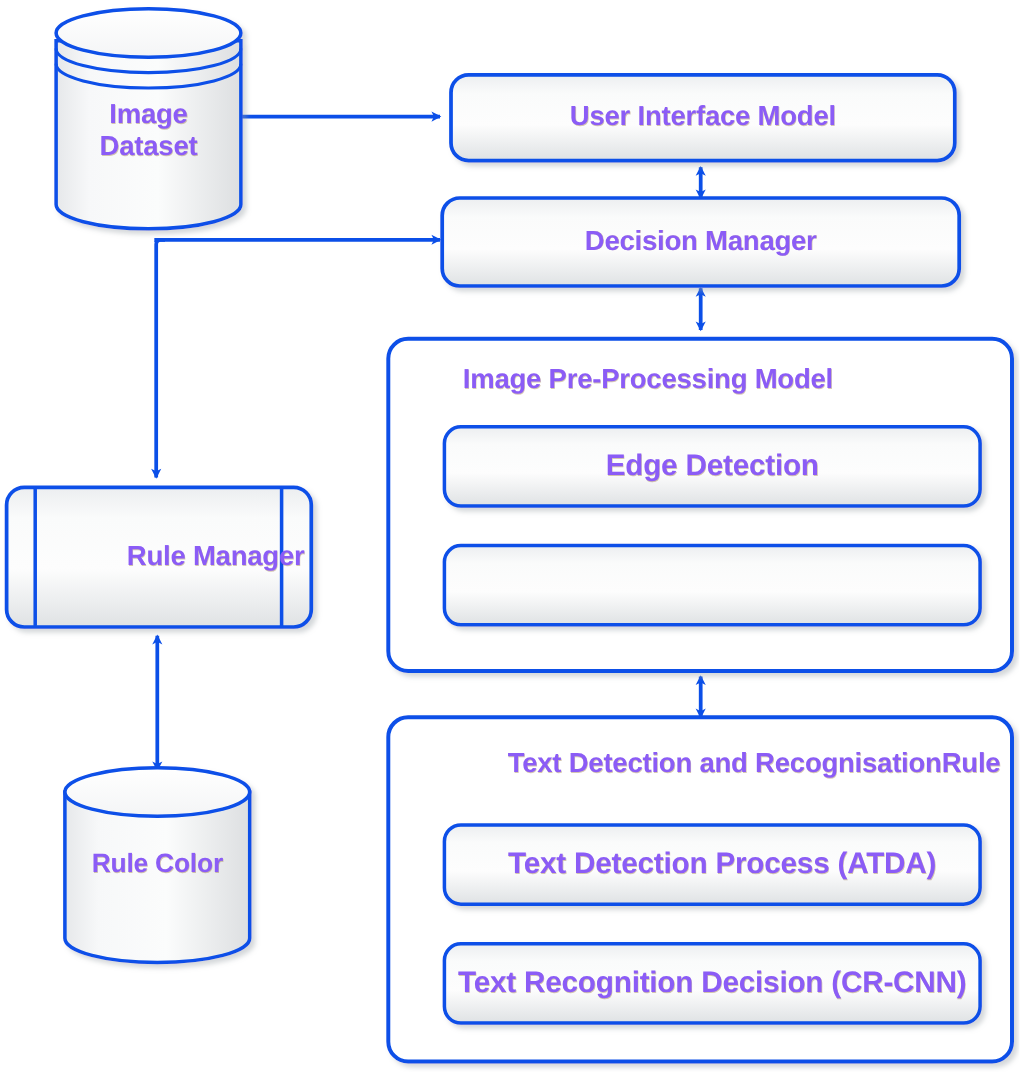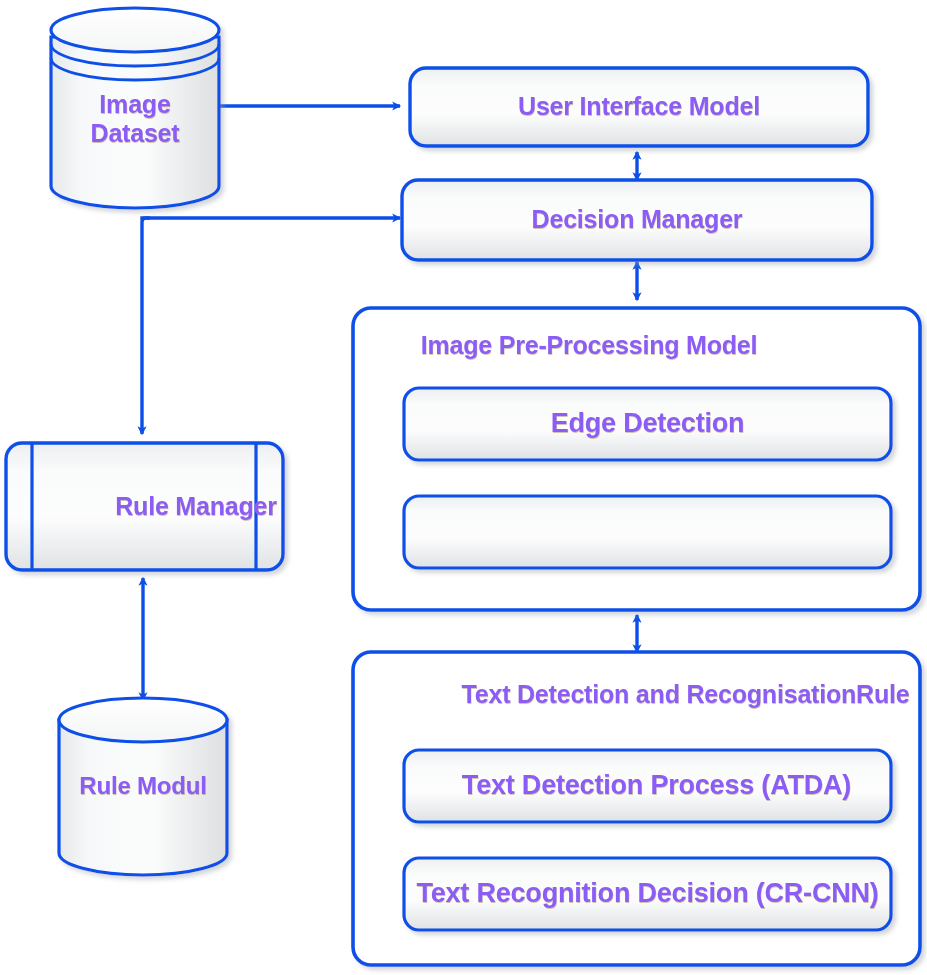--- a/index.html
+++ b/index.html
@@ -145,21 +145,21 @@
     <span>Image</span>
     <span>Dataset</span>
   </div>
 
   <div class="node-label lbl-box" style="left:410px; top:68px; width:458px; height:78px;">User Interface Model</div>
 
   <div class="node-label lbl-box" style="left:402px; top:180px; width:470px; height:80px;">Decision Manager</div>
 
   <div class="node-label lbl-rulemgr" style="left:32px; top:443px; width:264px; height:127px;margin-left:32px;">Rule Manager</div>
 
-  <div class="node-label lbl-rulebase" style="left:59px; top:720px; width:168px; height:133px;">Rule Modul</div>
+  <div class="node-label lbl-rulebase" style="left:59px; top:720px; width:168px; height:133px;">Rule Color</div>
 
   <div class="node-label lbl-module-title" style="left:353px; top:326px; width:472px; height:40px;">Image Pre-Processing Model</div>
 
   <div class="node-label lbl-inner" style="left:404px; top:388px; width:487px; height:72px;">Edge Detection</div>
 
 
   <div class="node-label lbl-module-title" style="left:353px; top:662px; width:665px; height:66px; flex-direction:row;">
     <span>Text Detection and Recognisation</span>
     <span>Rule</span>
   </div>

